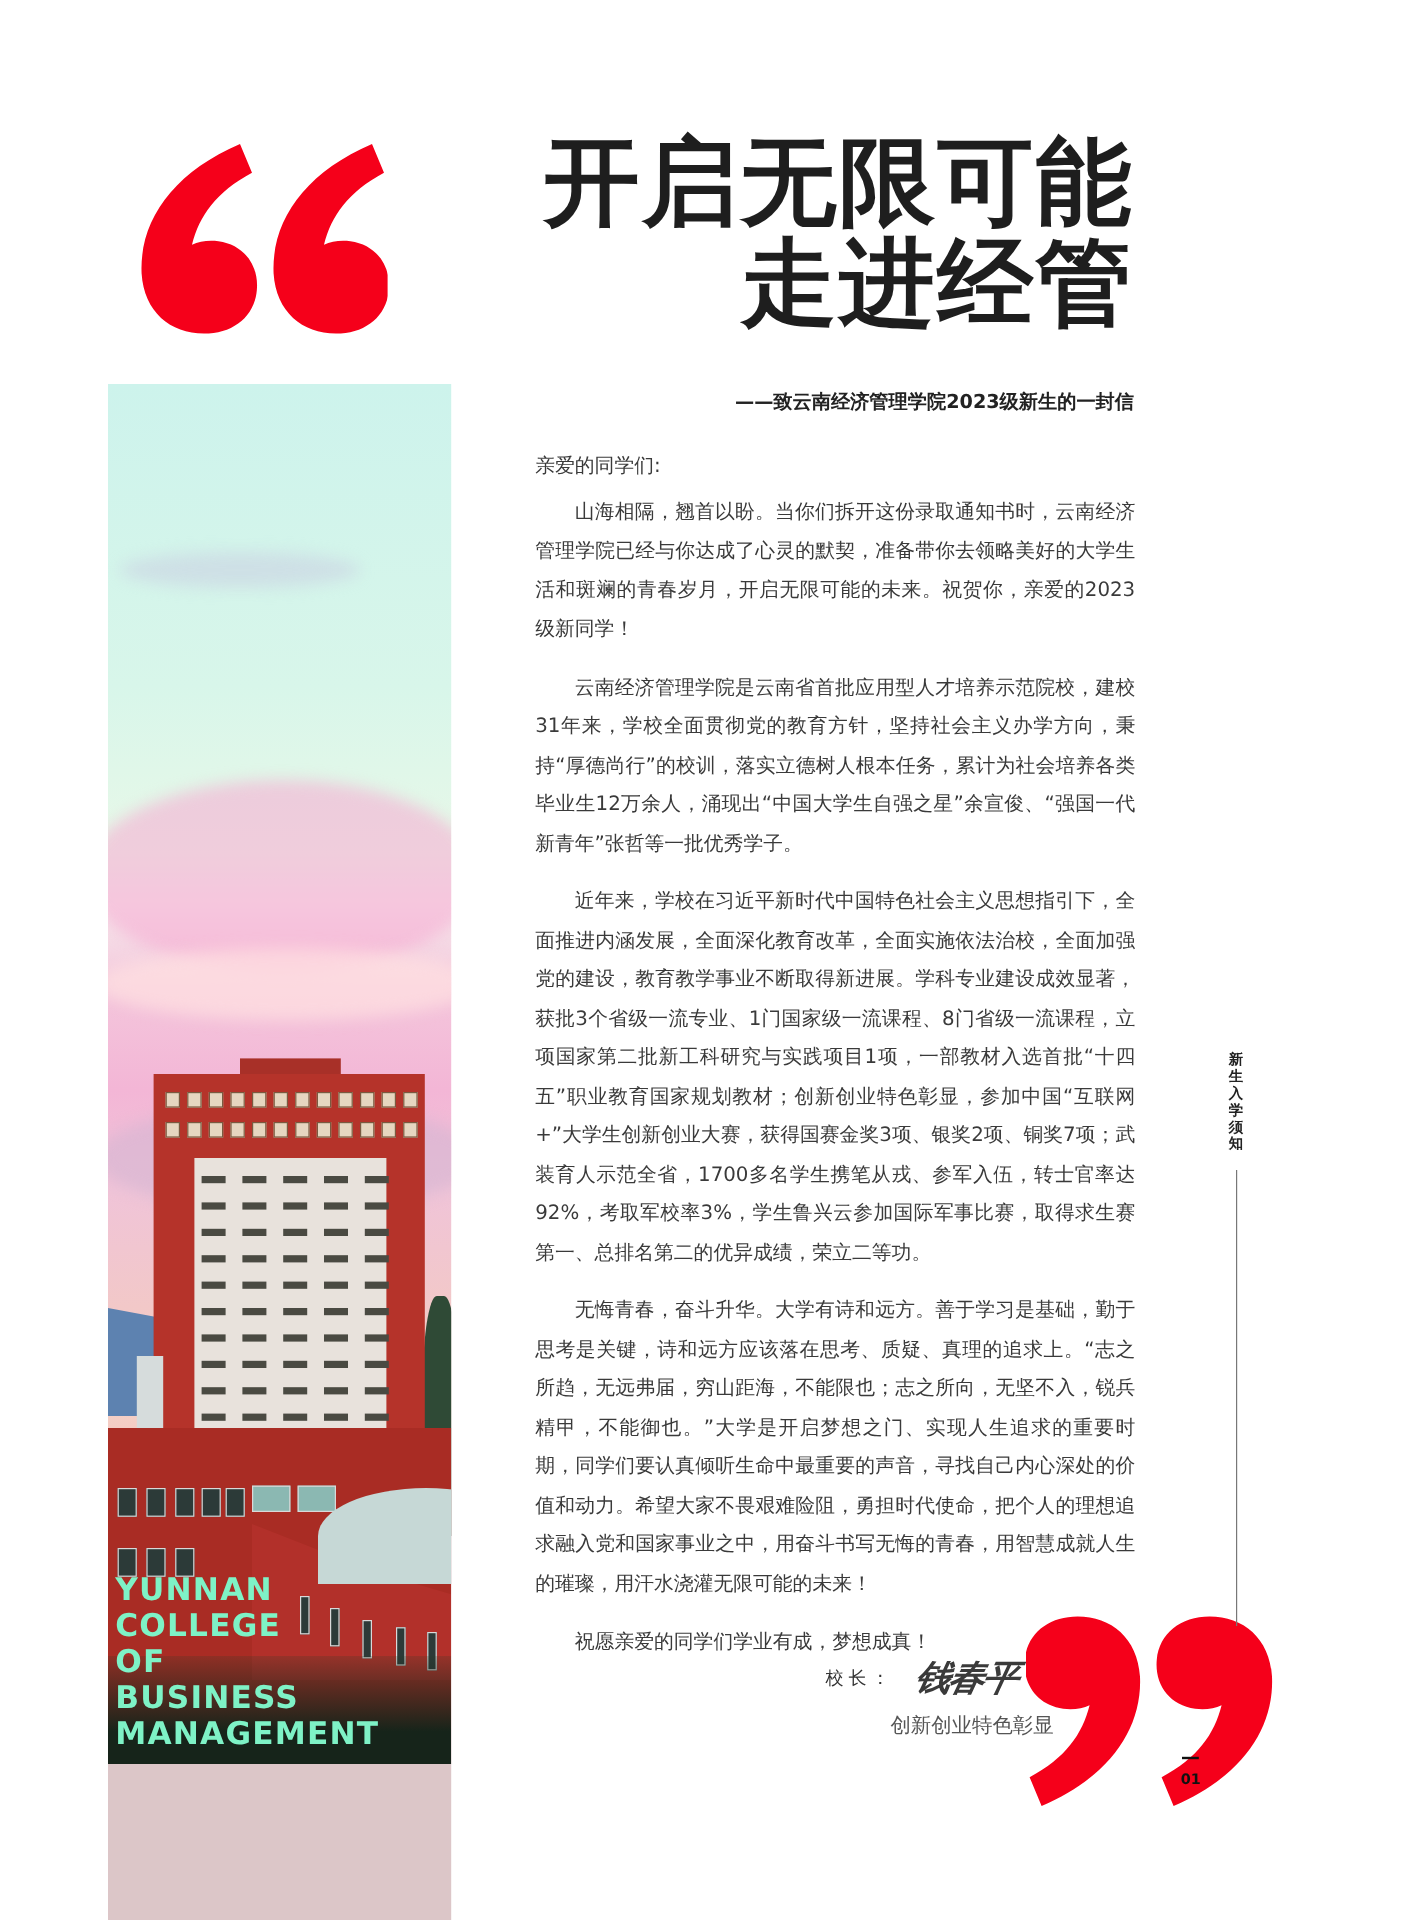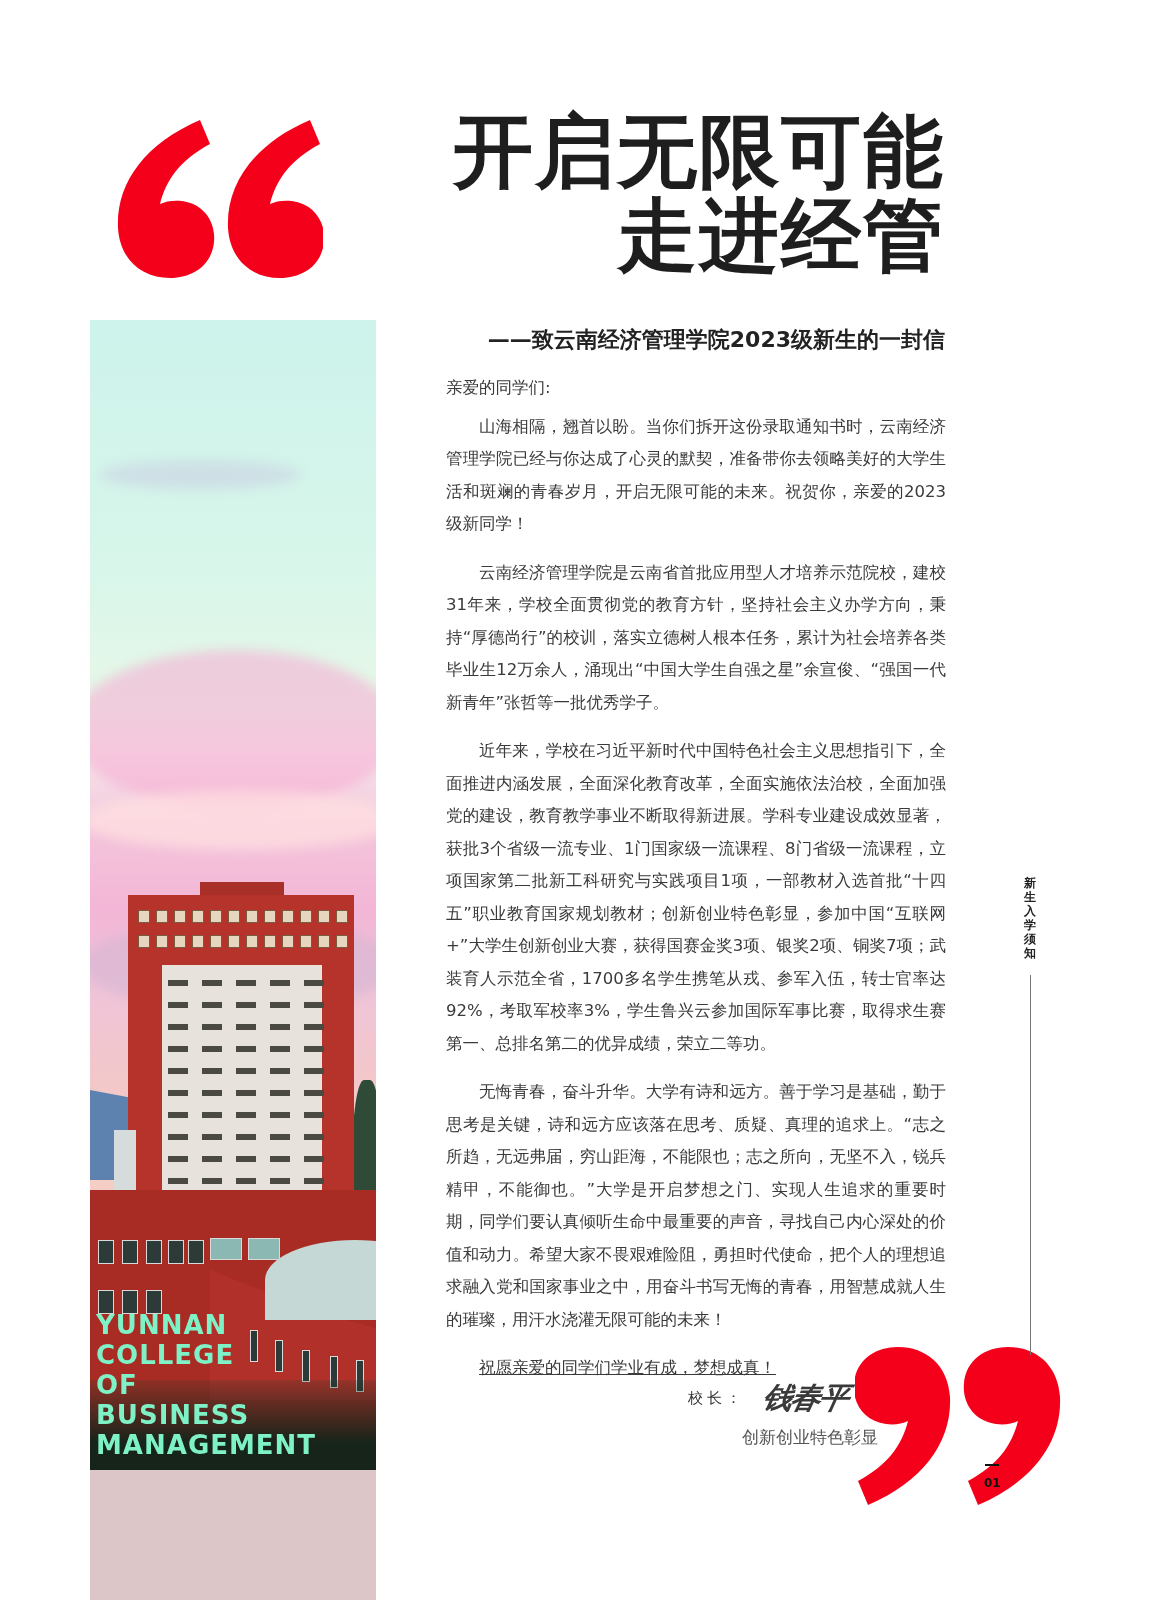--- a/index.html
+++ b/index.html
@@ -8,21 +8,21 @@
 
   .quote-open { position: absolute; left: 108px; top: 108px; width: 215px; height: 172px; }
   .quote-close { position: absolute; left: 855px; top: 1345px; width: 215px; height: 172px; }
 
   .title { position: absolute; right: 226px; top: 110px; text-align: right;
            font-family: "DejaVu Sans", sans-serif; font-weight: bold; color: #1e1e1e;
            font-size: 80px; line-height: 84px; letter-spacing: 2px; }
   .title div { white-space: nowrap; }
 
   .subtitle { position: absolute; right: 226px; top: 325px; text-align: right;
-              font-weight: bold; font-size: 22px; color: #222; white-space: nowrap; }
+              font-weight: bold; font-size: 16px; color: #222; white-space: nowrap; }
 
   .photo { position: absolute; left: 90px; top: 320px; width: 286px; height: 1399px; overflow: hidden;
            background: linear-gradient(180deg, #cdf3ec 0%, #d8f6ea 18%, #e8f8e8 28%, #f6e9ec 31%,
                                        #f4c6dc 36%, #f3b6d6 42%, #f0c4d8 48%, #f2c8c8 55%, #f5d2c4 60%, #f2c4c8 66%, #e6bfc8 72%, #dcc6c8 76%); }
   .cloud { position: absolute; border-radius: 50%; filter: blur(6px); }
   .mountain { position: absolute; left: 0; top: 770px; width: 80px; height: 90px;
               background: #5d82b0; clip-path: polygon(0 0, 60% 10%, 100% 60%, 100% 100%, 0 100%); }
   .trees-right { position: absolute; left: 262px; top: 760px; width: 30px; height: 200px; background: #2f4a36; border-radius: 40% 40% 0 0; }
   .tower { position: absolute; left: 38px; top: 575px; width: 226px; height: 300px; background: #b5332a; }
   .tower-top { position: absolute; left: 110px; top: 562px; width: 84px; height: 16px; background: #a83028; }
@@ -39,21 +39,21 @@
                   background: linear-gradient(180deg, rgba(40,60,40,0.2), #16241a 70%); }
   .red-wall-right { position: absolute; left: 120px; top: 950px; width: 166px; height: 130px; background: #b2302a;
                     clip-path: polygon(0 0, 60% 30%, 100% 45%, 100% 100%, 0 100%); }
 
   .photo-caption { position: absolute; left: 6px; top: 990px; color: #7ef2c6; font-family: "DejaVu Sans", sans-serif;
                    font-weight: bold; font-size: 26px; line-height: 30px; letter-spacing: 1px; }
 
   .letter { position: absolute; left: 446px; top: 372px; width: 500px; font-size: 16.5px; line-height: 32.5px; color: #3a3a3a; }
   .letter .greeting { margin: 0 0 6px 0; }
   .letter p { margin: 0 0 16px 0; text-indent: 2em; text-align: justify; }
-  .letter p.closing { margin-top: 0; text-decoration: underline; }
+  .letter p.closing { margin-top: 0; }
 
   .signature { position: absolute; left: 688px; top: 1378px; display: flex; align-items: center; gap: 18px; }
   .sig-label { font-size: 15px; letter-spacing: 4px; color: #333; }
   .sig-name { font-family: "DejaVu Serif", serif; font-style: italic; font-weight: bold; font-size: 30px; color: #3a3a3a;
               transform: skew(-12deg); letter-spacing: -2px; }
   .date { position: absolute; left: 742px; top: 1426px; font-size: 17px; color: #555; }
 
   .side-label { position: absolute; left: 1022px; top: 876px; width: 16px; font-size: 12px; line-height: 14px;
                 font-weight: bold; color: #222; text-align: center; }
   .side-line { position: absolute; left: 1030px; top: 975px; width: 1px; height: 380px; background: #777; }

